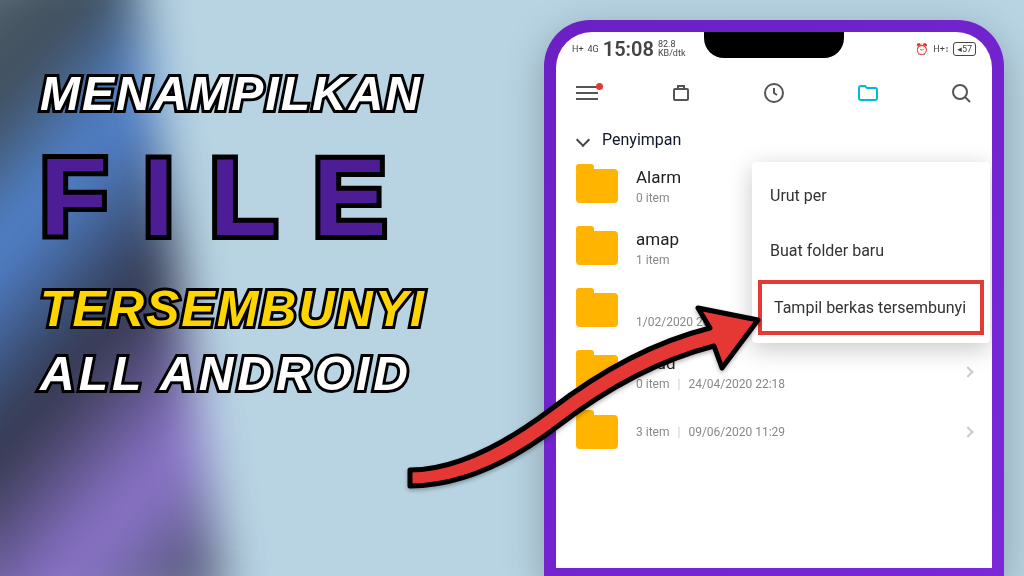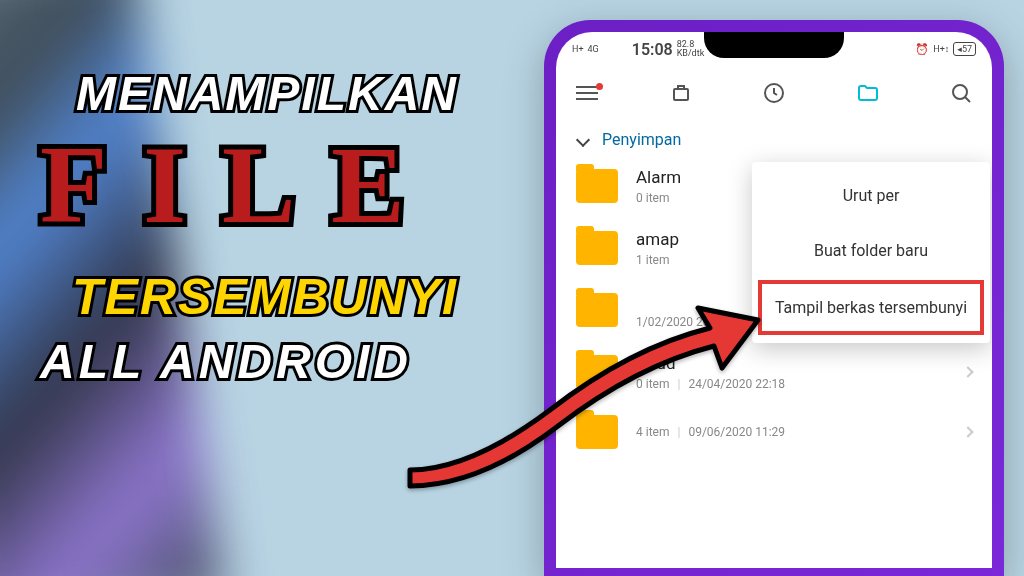--- a/index.html
+++ b/index.html
@@ -29,22 +29,22 @@
     }
     .title-line {
       font-weight: 900;
       color: #fff;
       -webkit-text-stroke: 6px #000;
       paint-order: stroke fill;
       font-family: Arial Black, Arial, sans-serif;
       line-height: 1;
       letter-spacing: 2px;
     }
-    .t1 { font-size: 48px; font-style: italic; margin-left: 36px; }
-    .t2 { font-size: 110px; color: #b91c1c; letter-spacing: 36px; -webkit-text-stroke: 10px #000; margin-top: 4px; font-family: Liberation Serif, serif; }
+    .t1 { font-size: 48px; font-style: italic; }
+    .t2 { font-size: 110px; color: #4c1d95; letter-spacing: 36px; -webkit-text-stroke: 10px #000; margin-top: 16px; font-family: Liberation Sans, sans-serif; }
     .t3 { font-size: 50px; color: #ffd500; font-style: italic; margin-top: 24px; text-align: right; }
     .t4 { font-size: 48px; font-style: italic; margin-top: 8px; letter-spacing: 4px; }
 
     .phone {
       position: absolute;
       right: 20px; top: 20px;
       width: 460px; height: 560px;
       border-radius: 46px 46px 0 0;
       background: linear-gradient(135deg, #6b1fc4, #7a28d8);
       padding: 12px;
@@ -68,41 +68,41 @@
     .statusbar {
       height: 34px;
       display: flex;
       justify-content: space-between;
       align-items: center;
       padding: 0 16px;
       font-size: 11px;
       color: #444;
     }
     .statusbar .sb-left, .statusbar .sb-right { display: flex; gap: 4px; align-items: center; }
-    .sb-time { font-weight: 600; font-size: 16px; margin-left: 29px; }
+    .sb-time { font-weight: 600; font-size: 20px; }
     .sb-small { font-size: 9px; line-height: 1; }
     .batt { display: inline-flex; align-items: center; border: 1px solid #444; border-radius: 3px; padding: 0 3px; font-size: 9px; height: 14px; }
 
     .appbar {
       height: 54px;
       display: flex;
       align-items: center;
       justify-content: space-between;
       padding: 0 18px;
     }
     .appbar .icn { width: 26px; height: 26px; display: flex; align-items: center; justify-content: center; color: #555; }
     .appbar .icn.active { color: #00bcd4; }
     .hamburger { position: relative; width: 22px; height: 14px; }
     .hamburger span { position: absolute; left:0; width:100%; height:2px; background:#555; }
     .hamburger span:nth-child(1){top:0;} .hamburger span:nth-child(2){top:6px;} .hamburger span:nth-child(3){top:12px;}
     .red-dot { position: absolute; top:-3px; right:-5px; width:7px; height:7px; border-radius:50%; background:#e53935; }
 
     .breadcrumb {
       padding: 10px 22px 6px;
-      color: #0369a1;
+      color: #0f172a;
       font-size: 16px;
       display: flex; align-items: center; gap: 14px;
     }
     .chev-down { display:inline-block; width:10px; height:10px; border-left:2px solid #444; border-bottom:2px solid #444; transform: rotate(-45deg); }
 
     .filelist { padding: 0 4px; }
     .row {
       display: flex; align-items: center;
       padding: 12px 16px;
       gap: 18px;
@@ -130,21 +130,20 @@
       background: #fff;
       border-radius: 4px;
       box-shadow: 0 6px 24px rgba(0,0,0,0.22);
       padding: 6px 0;
       z-index: 5;
     }
     .menu-item {
       padding: 18px 18px;
       font-size: 16px;
       color: #333;
-      text-align: center;
     }
     .menu-highlight {
       border: 4px solid #e53935;
       border-radius: 0;
       margin: 2px 6px;
       padding: 14px 12px;
     }
 
     .arrow-svg {
       position: absolute;
@@ -263,21 +262,21 @@
               <span class="sep">|</span>
               <span>24/04/2020 22:18</span>
             </div>
         </div>
         <span class="chev-right"></span>
       </div>
       <div class="row">
         <div class="folder-ic"></div>
         <div class="row-text">
           <div class="fmeta">
-              <span>4 item</span>
+              <span>3 item</span>
               <span class="sep">|</span>
               <span>09/06/2020 11:29</span>
             </div>
         </div>
         <span class="chev-right"></span>
       </div>
     </div>
 
     <div class="menu-popup">
       <div class="menu-item">Urut per</div>

